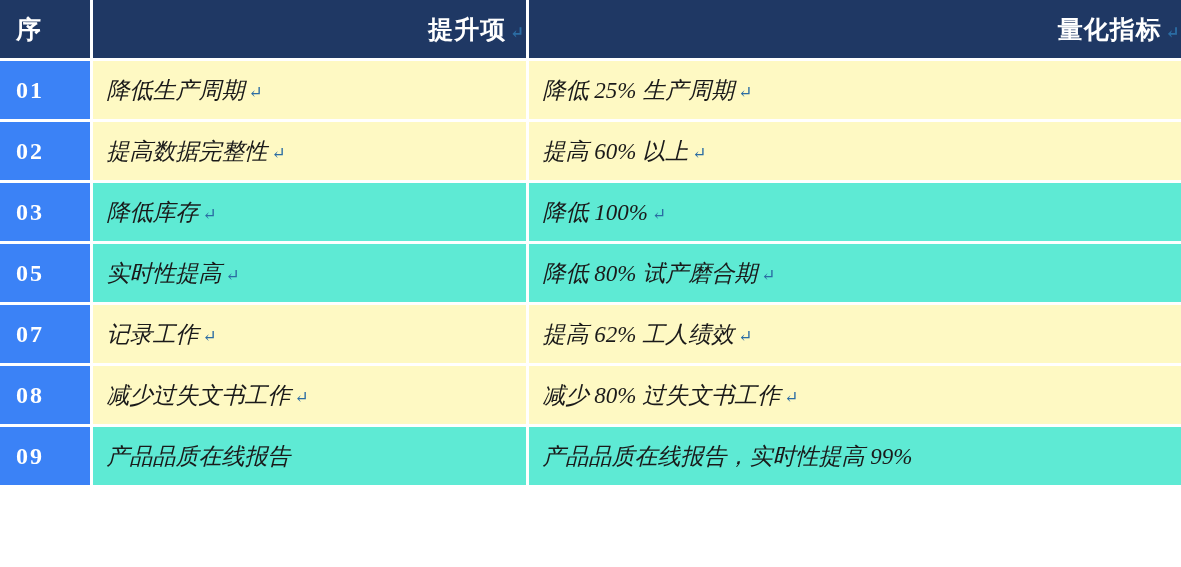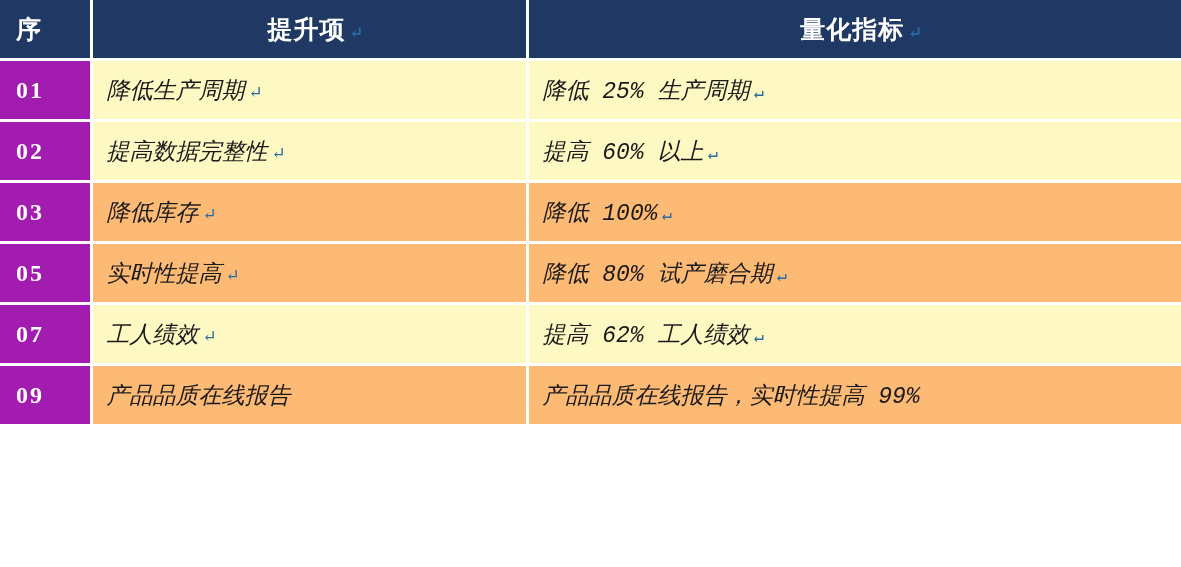--- a/index.html
+++ b/index.html
@@ -27,21 +27,21 @@
   }
   table.improve-table col.c-seq { width: 91px; }
   table.improve-table col.c-item { width: 436px; }
   table.improve-table col.c-metric { width: 654px; }
 
   thead th {
     background: #1f3864;
     color: #ffffff;
     font-weight: bold;
     font-size: 25px;
-    text-align: center;
+    text-align: right;
     padding: 8px 0 8px 14px;
     height: 42px;
     border-right: 3px solid #ffffff;
     border-bottom: 3px solid #ffffff;
     letter-spacing: 1px;
     font-family: "Liberation Serif", "DejaVu Serif", serif;
   }
   thead th.seq-head {
     text-align: left;
     padding-left: 16px;
@@ -53,34 +53,34 @@
     font-size: 23px;
     padding: 4px 0 4px 14px;
     border-right: 3px solid #ffffff;
     border-bottom: 3px solid #ffffff;
     vertical-align: middle;
     color: #1a1a1a;
     font-family: "Liberation Serif", "DejaVu Serif", serif;
     white-space: nowrap;
     overflow: hidden;
   }
-  tbody td:last-child { border-right: none; font-family: Liberation Mono, monospace; }
+  tbody td:last-child { border-right: none; }
 
   td.seq {
-    background: #a21caf;
+    background: #3b82f6;
     color: #ffffff;
     font-weight: bold;
     font-size: 24px;
     letter-spacing: 2px;
     padding-left: 16px;
     margin-left: 44px;
   }
   tr.band-blue td.item,
   tr.band-blue td.metric {
-    background: #fdba74;
+    background: #5eead4;
   }
   tr.band-cream td.item,
   tr.band-cream td.metric {
     background: #fef9c3;
   }
   td.item, td.metric {
     font-style: italic;
   }
   .pilcrow {
     font-style: normal;
@@ -123,22 +123,27 @@
           <td class="item"><span>降低库存</span><span class="pilcrow">↵</span></td>
           <td class="metric"><span>降低 100%</span><span class="pilcrow">↵</span></td>
         </tr>
         <tr class="band-blue">
           <td class="seq">05</td>
           <td class="item"><span>实时性提高</span><span class="pilcrow">↵</span></td>
           <td class="metric"><span>降低 80% 试产磨合期</span><span class="pilcrow">↵</span></td>
         </tr>
         <tr class="band-cream">
           <td class="seq">07</td>
-          <td class="item"><span>工人绩效</span><span class="pilcrow">↵</span></td>
+          <td class="item"><span>记录工作</span><span class="pilcrow">↵</span></td>
           <td class="metric"><span>提高 62% 工人绩效</span><span class="pilcrow">↵</span></td>
+        </tr>
+        <tr class="band-cream">
+          <td class="seq">08</td>
+          <td class="item"><span>减少过失文书工作</span><span class="pilcrow">↵</span></td>
+          <td class="metric"><span>减少 80% 过失文书工作</span><span class="pilcrow">↵</span></td>
         </tr>
         <tr class="band-blue">
           <td class="seq">09</td>
           <td class="item"><span>产品品质在线报告</span></td>
           <td class="metric"><span>产品品质在线报告，实时性提高 99%</span></td>
         </tr>
       </tbody>
   </table>
 </div>
 

